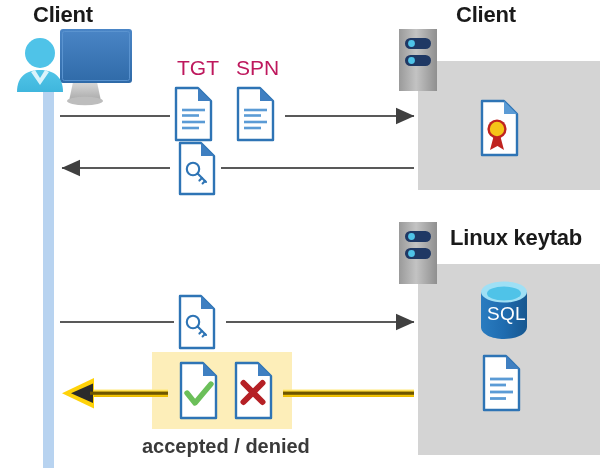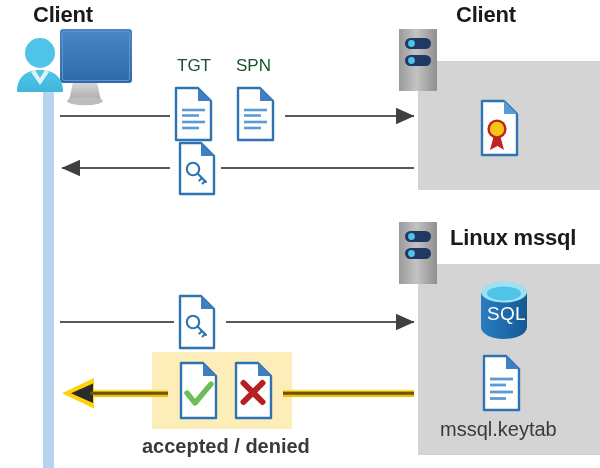--- a/index.html
+++ b/index.html
@@ -8,21 +8,21 @@
     background:#ffffff;
     font-family:"Liberation Sans", sans-serif;
     overflow:hidden;
     position:relative;
   }
   #stage{position:absolute;left:0;top:0;width:536px;height:468px;}
   #stage svg{position:absolute;left:0;top:0;}
 
   .lbl{position:absolute;white-space:pre;}
   .title-bold{font-weight:bold;color:#1a1a1a;font-size:22px;letter-spacing:-0.2px;}
-  .tag{font-size:17px;color:#14532d;}
+  .tag{font-size:21px;color:#be185d;}
   .cap{font-size:20px;color:#3a3a3a;}
   .fname{font-size:20px;color:#3a3a3a;}
 </style>
 </head>
 <body>
 
 <div id="stage">
 
   <svg width="600" height="468" viewBox="0 0 600 468">
     <defs>
@@ -196,24 +196,23 @@
         <line x1="490" y1="392" x2="513" y2="392"></line>
         <line x1="490" y1="398.5" x2="506" y2="398.5"></line>
       </g>
     </g>
   </svg>
 
   <div class="lbl title-bold" style="left:33px;top:2px;">Client</div>
 
   <div class="lbl title-bold" style="left:456px;top:2px;">Client</div>
 
-  <div class="lbl title-bold" style="left:450px;top:225px;">Linux mssql</div>
+  <div class="lbl title-bold" style="left:450px;top:225px;">Linux keytab</div>
 
   <div class="lbl tag" style="left:177px;top:56px;">TGT</div>
   <div class="lbl tag" style="left:236px;top:56px;">SPN</div>
 
   <div class="lbl cap" style="left:142px;top:435px;font-weight:bold;">accepted / denied</div>
 
-  <div class="lbl fname" style="left:440px;top:418px;">mssql.keytab</div>
 
   <div class="lbl" style="left:487px;top:303px;font-size:19px;font-weight:normal;color:#ffffff;letter-spacing:0.3px;">SQL</div>
 
 </div>
 
 </body></html>

